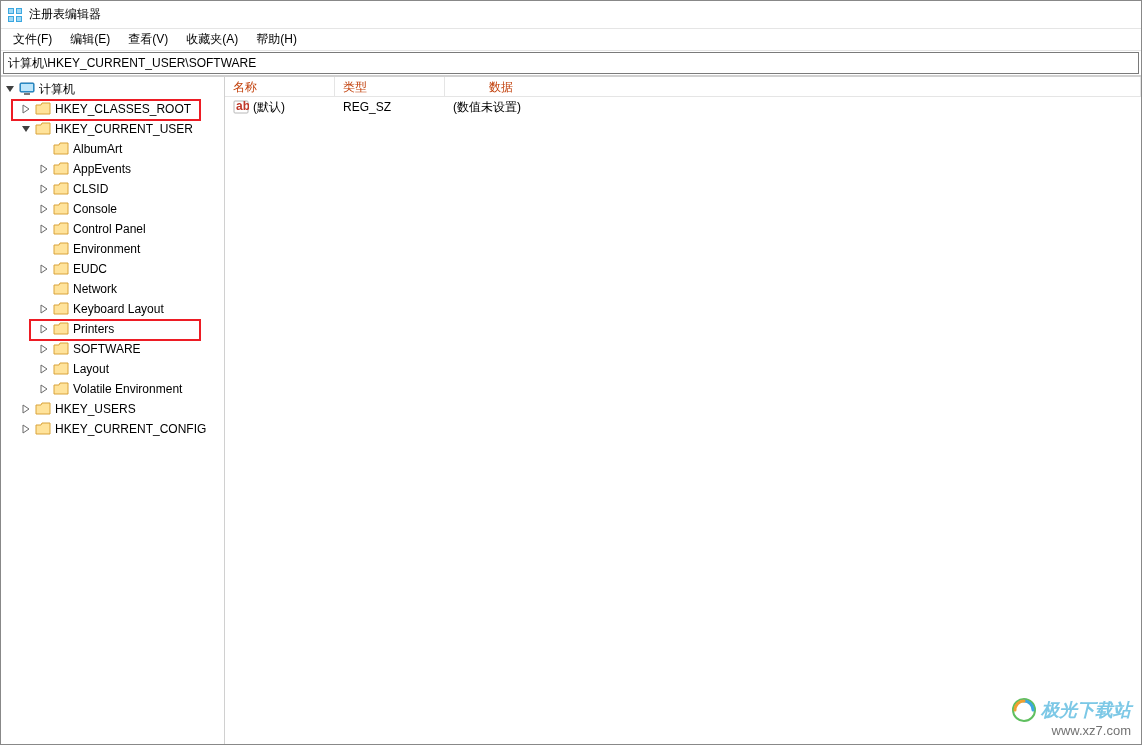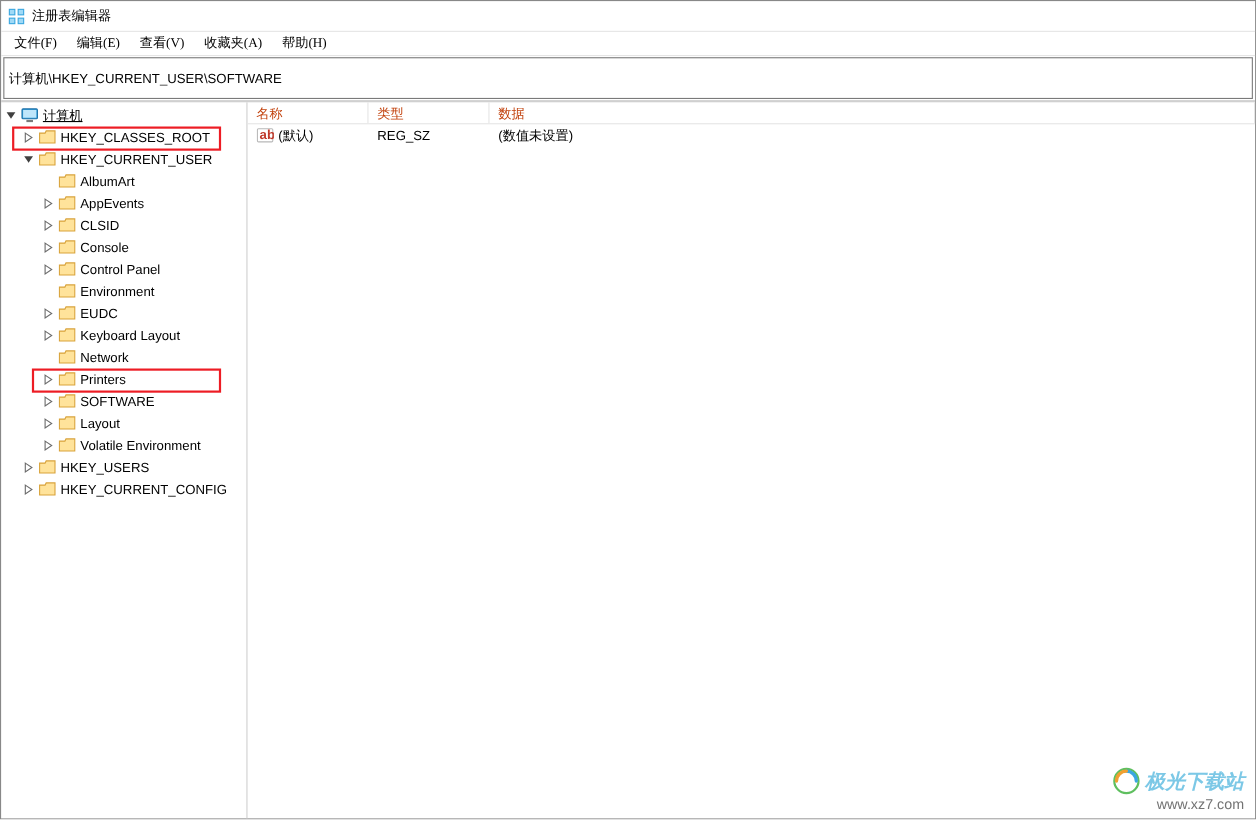--- a/index.html
+++ b/index.html
@@ -5,45 +5,45 @@
 * { box-sizing: border-box; margin: 0; padding: 0; font-family: "Microsoft YaHei", "Segoe UI", Tahoma, sans-serif; font-size: 12px; }
 html, body { width: 1142px; height: 745px; background: #fff; overflow: hidden; }
 
 .window { width: 100%; height: 100%; border: 1px solid #888; display: flex; flex-direction: column; }
 
 .titlebar { height: 28px; display: flex; align-items: center; padding: 0 6px; gap: 6px; border-bottom: 1px solid #e5e5e5; }
 .titlebar .app-icon { width: 16px; height: 16px; }
 .titlebar .title { font-size: 12px; color: #000; }
 
 .menubar { height: 22px; display: flex; align-items: center; padding: 0 4px; gap: 2px; border-bottom: 1px solid #e5e5e5; }
-.menubar .menu-item { padding: 2px 8px; cursor: default; font-family: Liberation Serif, serif; }
-
-.addressbar { height: 38px; border: 1px solid #7a7a7a; margin: 1px 2px 0 2px; display: flex; align-items: center; padding: 0 4px; }
+.menubar .menu-item { padding: 2px 8px; cursor: default; }
+
+.addressbar { height: 22px; border: 1px solid #7a7a7a; margin: 1px 2px 0 2px; display: flex; align-items: center; padding: 0 4px; }
 .addressbar .path { width: 100%; border: none; outline: none; font-size: 12px; background: transparent; }
 
 .content { flex: 1; display: flex; position: relative; border-top: 2px solid #d0d0d0; margin-top: 1px; }
 
 .tree-pane { width: 224px; border-right: 1px solid #d0d0d0; overflow: auto; padding-top: 2px; position: relative; }
 .tree { list-style: none; }
 .tree-row { display: flex; align-items: center; height: 20px; white-space: nowrap; cursor: default; position: relative; }
 .expander { width: 14px; height: 14px; display: inline-flex; align-items: center; justify-content: center; margin-right: 2px; cursor: pointer; color: #5b5b5b; }
 .expander.blank { visibility: hidden; }
 .folder-ico { width: 16px; height: 14px; margin-right: 4px; display: inline-block; }
 .computer-ico { width: 16px; height: 14px; margin-right: 4px; display: inline-block; }
 .node-label { color: #000; }
-.indent-0 { padding-left: 2px; text-decoration: underline; }
+.indent-0 { padding-left: 2px; }
 .indent-1 { padding-left: 18px; }
 .indent-2 { padding-left: 36px; }
 
 .list-pane { flex: 1; position: relative; }
 .list-header { height: 20px; display: flex; border-bottom: 1px solid #e5e5e5; }
 .list-header .col { padding: 2px 8px; border-right: 1px solid #e5e5e5; color: #c2410c; }
 .col-name { width: 110px; }
 .col-type { width: 110px; }
-.col-data { flex: 1; }
+.col-data { flex: 1; margin-left: 36px; }
 .list-body .row { display: flex; height: 20px; align-items: center; }
 .list-body .cell { padding: 0 8px; }
 .list-body .cell-name { width: 110px; display: flex; align-items: center; gap: 4px; }
 .list-body .cell-type { width: 110px; }
 .list-body .cell-data { flex: 1; }
 
 .reg-sz-ico { width: 16px; height: 16px; display: inline-block; }
 
 .highlight-box { position: absolute; border: 2px solid #ed1c24; pointer-events: none; z-index: 10; }
 
@@ -197,36 +197,36 @@
               <svg width="10" height="10" viewBox="0 0 10 10">
                 <path d="M2 1 L8 5 L2 9 Z" fill="none" stroke="#6b6b6b"></path>
               </svg>
             </span>
           <span class="folder-ico"><svg width="16" height="14" viewBox="0 0 16 14">
                 <path d="M1 3 L6 3 L7 1 L15 1 L15 12 L1 12 Z" fill="#ffe39b" stroke="#d9a33b"></path>
               </svg></span>
           <span class="node-label">EUDC</span>
         </li>
         <li class="tree-row indent-2">
+          <span class="expander blank"></span>
+          <span class="folder-ico"><svg width="16" height="14" viewBox="0 0 16 14">
+                <path d="M1 3 L6 3 L7 1 L15 1 L15 12 L1 12 Z" fill="#ffe39b" stroke="#d9a33b"></path>
+              </svg></span>
+          <span class="node-label">Network</span>
+        </li>
+        <li class="tree-row indent-2">
           <span class="expander">
               <svg width="10" height="10" viewBox="0 0 10 10">
                 <path d="M2 1 L8 5 L2 9 Z" fill="none" stroke="#6b6b6b"></path>
               </svg>
             </span>
           <span class="folder-ico"><svg width="16" height="14" viewBox="0 0 16 14">
                 <path d="M1 3 L6 3 L7 1 L15 1 L15 12 L1 12 Z" fill="#ffe39b" stroke="#d9a33b"></path>
               </svg></span>
           <span class="node-label">Keyboard Layout</span>
-        </li>
-        <li class="tree-row indent-2">
-          <span class="expander blank"></span>
-          <span class="folder-ico"><svg width="16" height="14" viewBox="0 0 16 14">
-                <path d="M1 3 L6 3 L7 1 L15 1 L15 12 L1 12 Z" fill="#ffe39b" stroke="#d9a33b"></path>
-              </svg></span>
-          <span class="node-label">Network</span>
         </li>
         <li class="tree-row indent-2">
           <span class="expander">
               <svg width="10" height="10" viewBox="0 0 10 10">
                 <path d="M2 1 L8 5 L2 9 Z" fill="none" stroke="#6b6b6b"></path>
               </svg>
             </span>
           <span class="folder-ico"><svg width="16" height="14" viewBox="0 0 16 14">
                 <path d="M1 3 L6 3 L7 1 L15 1 L15 12 L1 12 Z" fill="#ffe39b" stroke="#d9a33b"></path>
               </svg></span>

